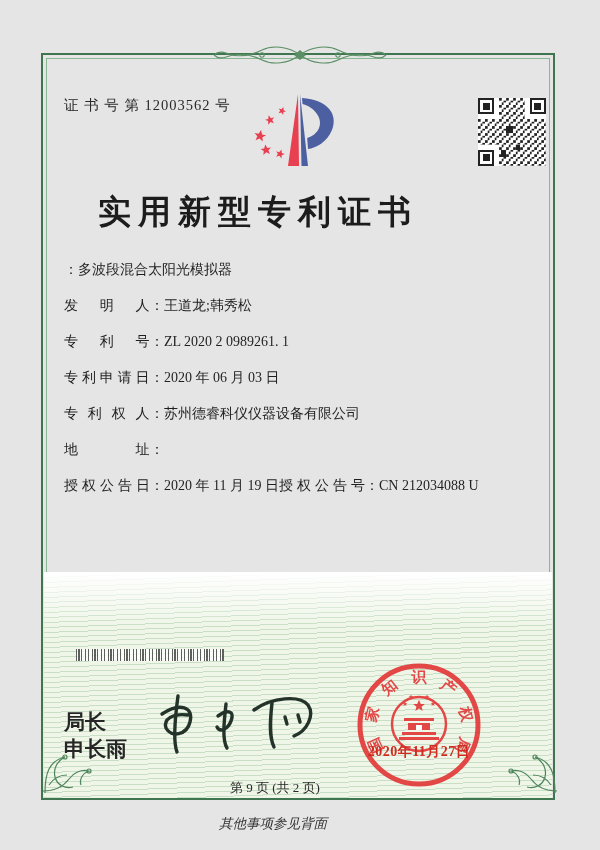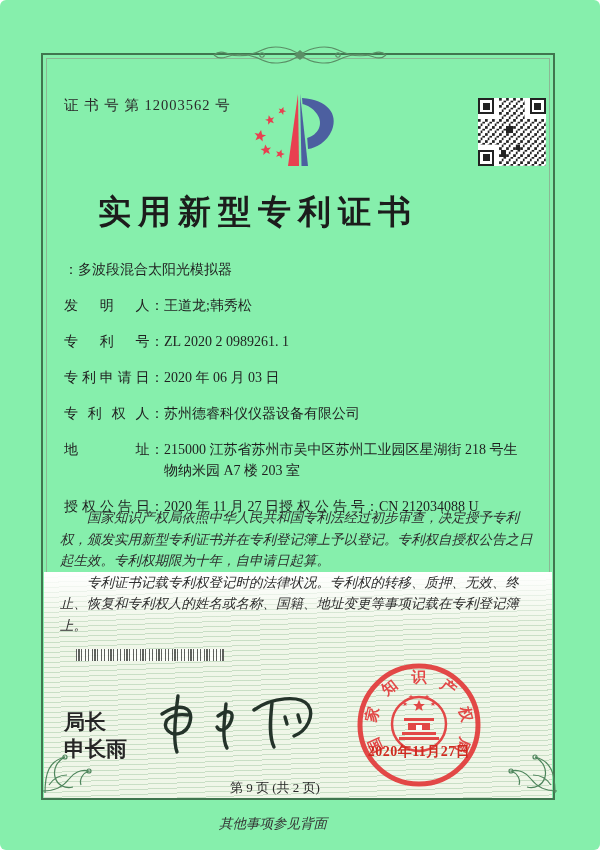--- a/index.html
+++ b/index.html
@@ -1,20 +1,20 @@
 <!DOCTYPE html>
 <html><head>
 <meta charset="utf-8">
 <style>
   * { margin:0; padding:0; box-sizing:border-box; }
   html,body { background:#ffffff; }
   .page {
     position:relative; width:600px; height:850px; margin:0 auto;
-    background:#86efac; overflow:hidden;
-    font-family:"Liberation Serif","DejaVu Serif",serif; color:#222;border-radius:6px;
+    background:#e5e5e5; overflow:hidden;
+    font-family:"Liberation Serif","DejaVu Serif",serif; color:#222;
   }
   
   .frame-outer {
     position:absolute; left:41px; top:53px; width:514px; height:747px;
     border:2px solid #40764f;
   }
   .frame-inner {
     position:absolute; inset:3px; border:1px solid #8bb894;
   }
   
@@ -198,40 +198,35 @@
       <span class="fval">2020 年 06 月 03 日</span>
     </div>
     <div class="frow">
       <span class="flabel">专利权人</span>
         <span class="fcolon">：</span>
       <span class="fval">苏州德睿科仪仪器设备有限公司</span>
     </div>
     <div class="frow">
       <span class="flabel">地址</span>
         <span class="fcolon">：</span>
-      <span class="fval addr">215000 江苏省苏州市吴中区苏州工业园区星湖街 218 号生物纳米园 A7 楼 203 室</span>
     </div>
     <div class="frow">
       <span class="fpair">
         <span class="flabel2">授权公告日</span>
           <span class="fcolon">：</span>
-        <span class="fval">2020 年 11 月 27 日</span>
+        <span class="fval">2020 年 11 月 19 日</span>
       </span>
       <span class="fpair">
         <span class="flabel2">授权公告号</span>
           <span class="fcolon">：</span>
         <span class="fval">CN 212034088 U</span>
       </span>
     </div>
   </div>
 
-  <div class="legal">
-    <p>国家知识产权局依照中华人民共和国专利法经过初步审查，决定授予专利权，颁发实用新型专利证书并在专利登记簿上予以登记。专利权自授权公告之日起生效。专利权期限为十年，自申请日起算。</p>
-    <p>专利证书记载专利权登记时的法律状况。专利权的转移、质押、无效、终止、恢复和专利权人的姓名或名称、国籍、地址变更等事项记载在专利登记簿上。</p>
-  </div>
 
   <div class="barcode"></div>
 
   <div class="director">
     <div>局长</div>
     <div>申长雨</div>
   </div>
 
   <svg class="signature" viewBox="0 0 175 82">
     <g stroke="#24332a" stroke-width="3.4" fill="none" stroke-linecap="round" stroke-linejoin="round">

